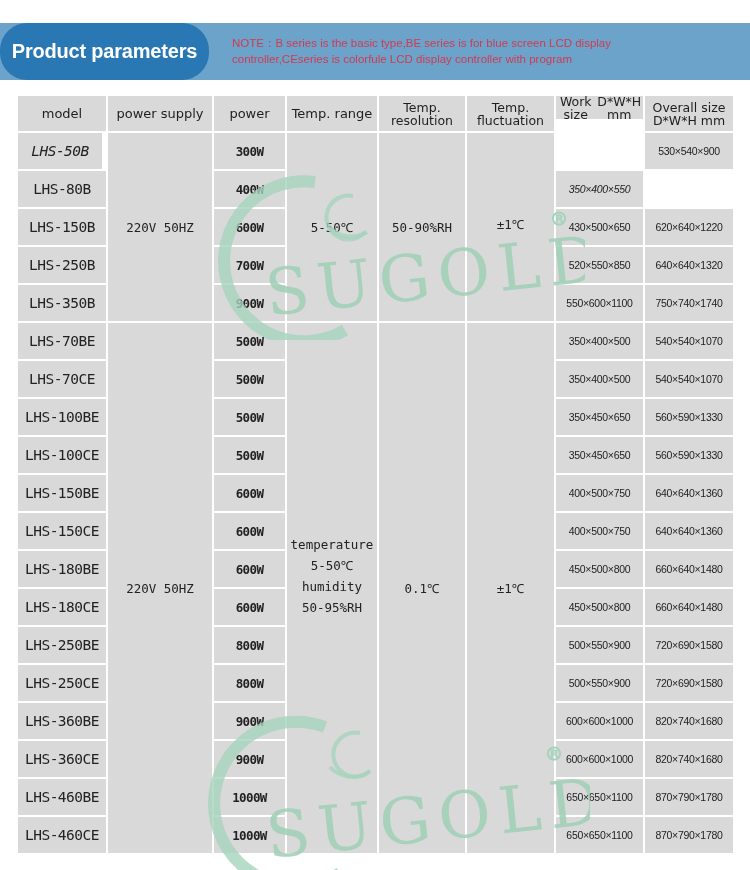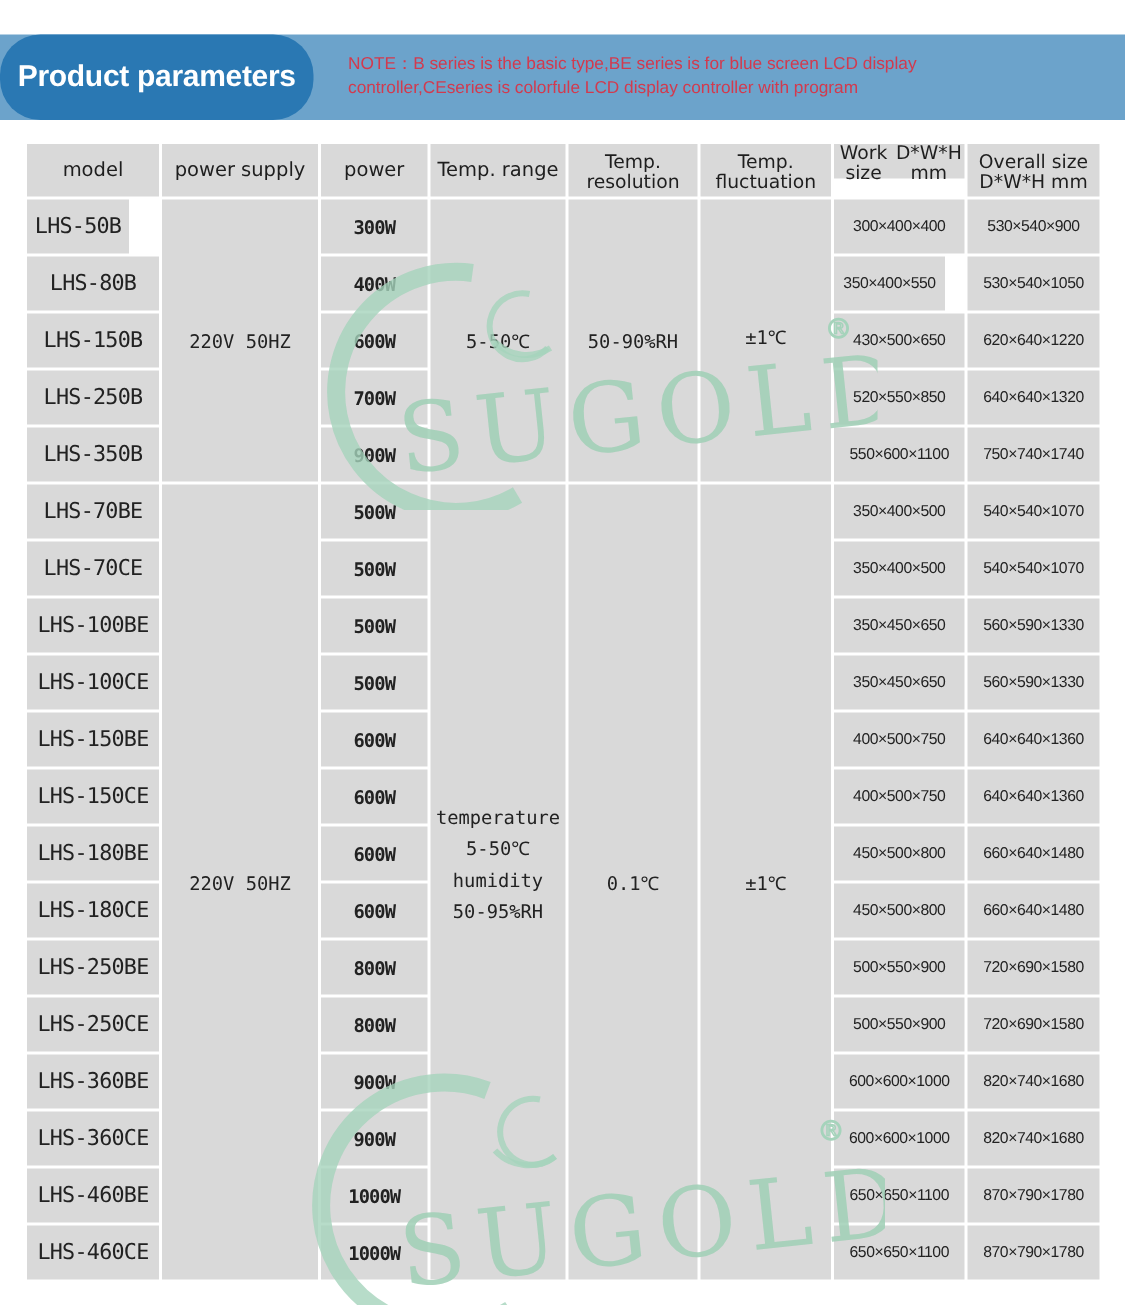--- a/index.html
+++ b/index.html
@@ -87,43 +87,37 @@
     <span>humidity</span>
     <span>50-95%RH</span>
   </div>
   <div class="cell merged" style="left:361px;top:227px;width:86px;height:530px;">
       <span>0.1℃</span>
     </div>
   <div class="cell merged" style="left:449px;top:227px;width:87px;height:530px;">
       <span>±1℃</span>
     </div>
 
-<div class="cell model" style="left: 0px; top: 37px; width: 68px; height: 36px;">
+<div class="cell model" style="left: 0px; top: 37px; width: 84px; height: 36px; font-style: italic;">
       <span>LHS-50B</span>
     </div>
     <div class="cell power" style="left: 196px; top: 37px; width: 71px; height: 36px; text-align: center;">
       <span>300W</span>
     </div>
-    <div class="cell size" style="left: 538px; top: 37px; width: 87px; height: 36px;">
-      <span>300×400×400</span>
-    </div>
     <div class="cell size" style="left: 627px; top: 37px; width: 88px; height: 36px;">
       <span>530×540×900</span>
     </div>
     <div class="cell model" style="left: 0px; top: 75px; width: 88px; height: 36px;">
       <span>LHS-80B</span>
     </div>
     <div class="cell power" style="left: 196px; top: 75px; width: 71px; height: 36px;">
       <span>400W</span>
     </div>
-    <div class="cell size" style="left: 538px; top: 75px; width: 74px; height: 36px;">
+    <div class="cell size" style="left: 538px; top: 75px; width: 87px; height: 36px; font-style: italic;">
       <span>350×400×550</span>
-    </div>
-    <div class="cell size" style="left: 627px; top: 75px; width: 88px; height: 36px;">
-      <span>530×540×1050</span>
     </div>
     <div class="cell model" style="left: 0px; top: 113px; width: 88px; height: 36px;">
       <span>LHS-150B</span>
     </div>
     <div class="cell power" style="left: 196px; top: 113px; width: 71px; height: 36px;">
       <span>600W</span>
     </div>
     <div class="cell size" style="left: 538px; top: 113px; width: 87px; height: 36px;">
       <span>430×500×650</span>
     </div>

